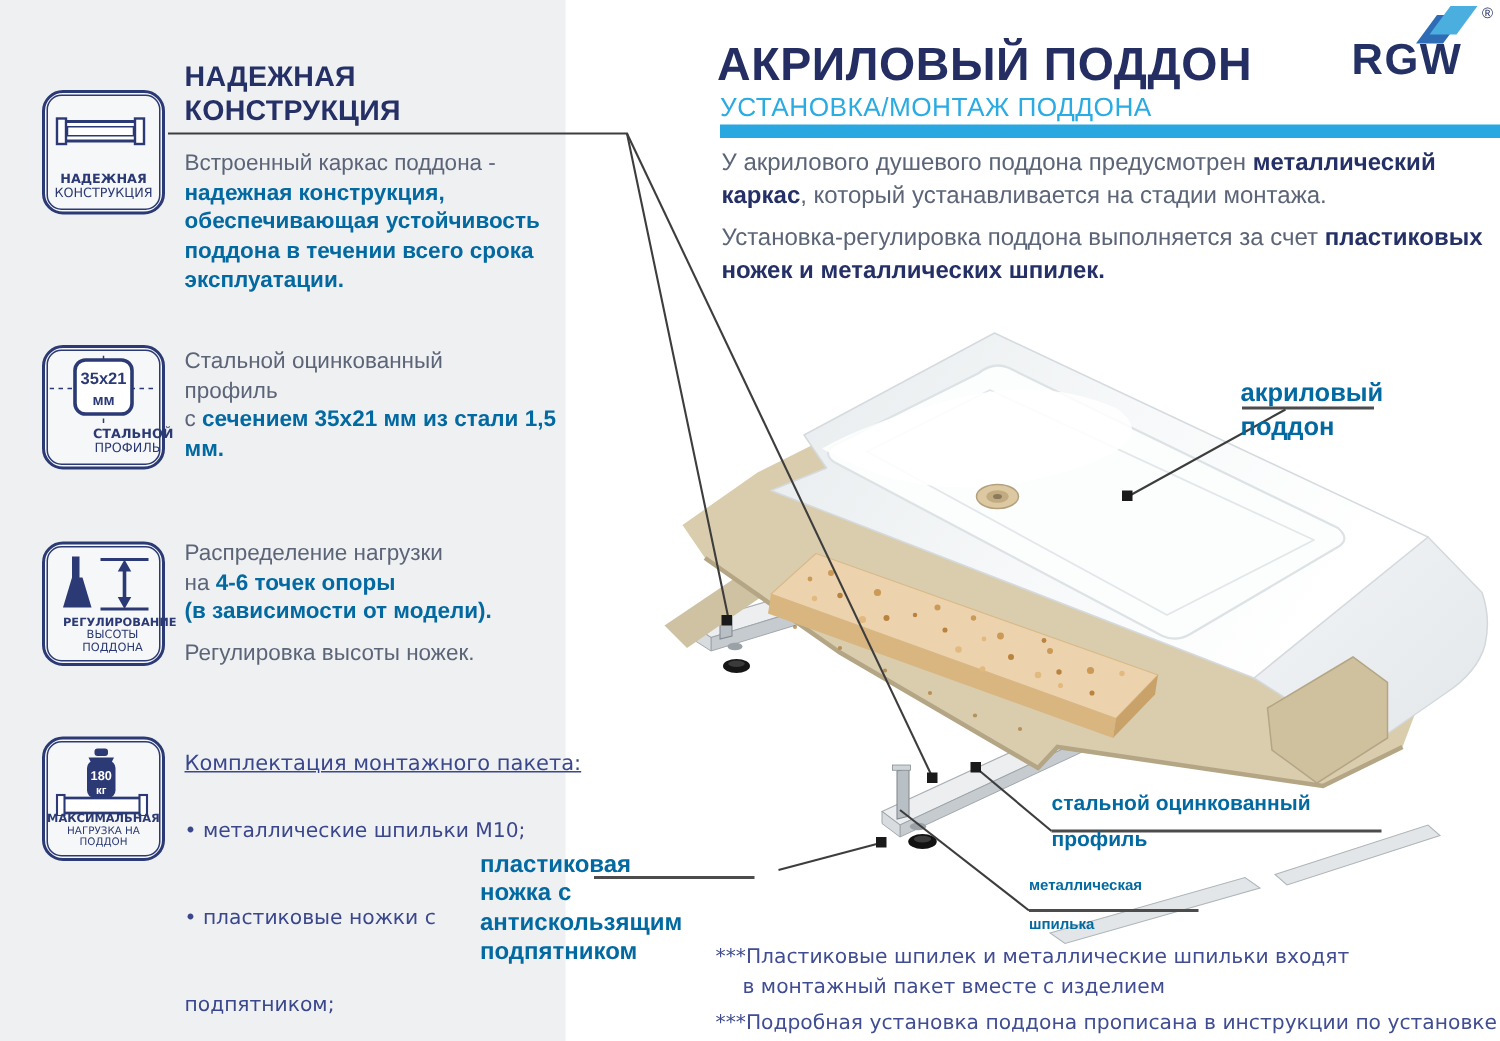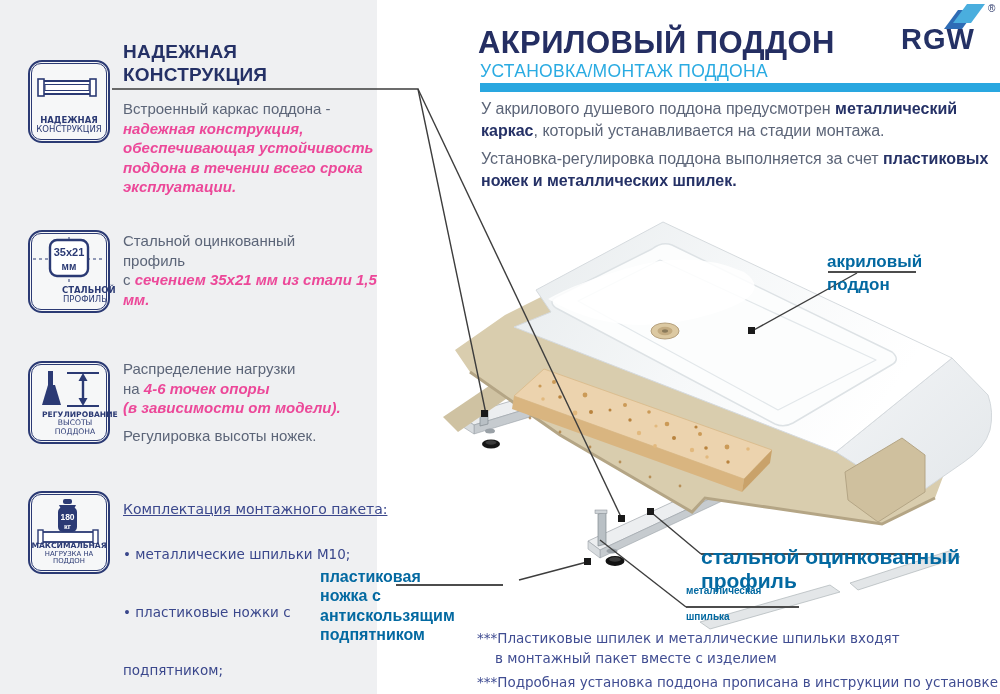--- a/index.html
+++ b/index.html
@@ -16,21 +16,21 @@
   
   .icon-box{position:absolute;width:78px;height:79px;border:2px solid #2b3a74;border-radius:14px;background:#f6f7f8;}
   .icon-box::after{content:"";position:absolute;inset:1px;border:1px solid #2b3a74;border-radius:10px;}
   .icon-gfx{position:absolute;left:3px;top:5px;width:72px;height:46px;}
   .icap{position:absolute;left:0;right:0;bottom:6px;text-align:center;color:#2b3a74;
         font-family:"DejaVu Sans",sans-serif;line-height:1.12;}
   .icap .b{font-weight:700;}
   
   .fhead{position:absolute;left:123px;font:700 19px "Liberation Sans",sans-serif;color:#253166;line-height:23px;letter-spacing:.2px;}
   .ftext{position:absolute;left:123px;font:400 15px "Liberation Sans",sans-serif;color:#5c6578;line-height:19.5px;}
-  .ftext b{color:#ec4899;font-weight:700;font-style:italic;}
+  .ftext b{color:#0369a1;font-weight:700;}
   .f4text{position:absolute;left:123px;font:400 13.5px "DejaVu Sans",sans-serif;color:#3a478c;line-height:19.4px;white-space:pre-wrap;}
   .f4title{font:400 14px "DejaVu Sans",sans-serif;color:#3a478c;text-decoration:underline;}
   
   .page-title{position:absolute;left:478px;top:25px;font:700 31px "Liberation Sans",sans-serif;color:#242e62;letter-spacing:.4px;}
   .page-subtitle{position:absolute;left:480px;top:61px;font:400 17.5px "Liberation Sans",sans-serif;color:#2aabe2;letter-spacing:.3px;}
   .cyan-bar{position:absolute;left:480px;top:83px;width:520px;height:9px;background:#29a7e0;}
   .intro{position:absolute;left:481px;width:508px;font:400 16px "Liberation Sans",sans-serif;color:#5c6578;line-height:21.5px;}
   .intro b{color:#253166;font-weight:700;}
   
   .dlabel{position:absolute;font:700 17px "Liberation Sans",sans-serif;color:#0369a1;line-height:23px;}
@@ -268,21 +268,21 @@
     
     
     
     
   </div>
 
   <div class="dlabel" style="left:827px;top:250px;">
     <div>акриловый</div>
       <div>поддон</div>
   </div>
-  <div class="dlabel" style="left:701px;top:546px;font-size:21px;line-height:22px;">
+  <div class="dlabel" style="left:701px;top:524px;font-size:14px;line-height:22px;">
     <div>стальной оцинкованный</div>
       <div style="margin-top:2px;">профиль</div>
   </div>
   <div class="dlabel" style="left:686px;top:581px;font-size:10px;line-height:20px;">
     <div>металлическая</div>
       <div style="margin-top:6px;">шпилька</div>
   </div>
   <div class="dlabel" style="left:320px;top:567px;width:198px;text-align:left;font-size:16px;line-height:19.3px;">
     <div>пластиковая</div>
     <div>ножка с антискользящим</div>

